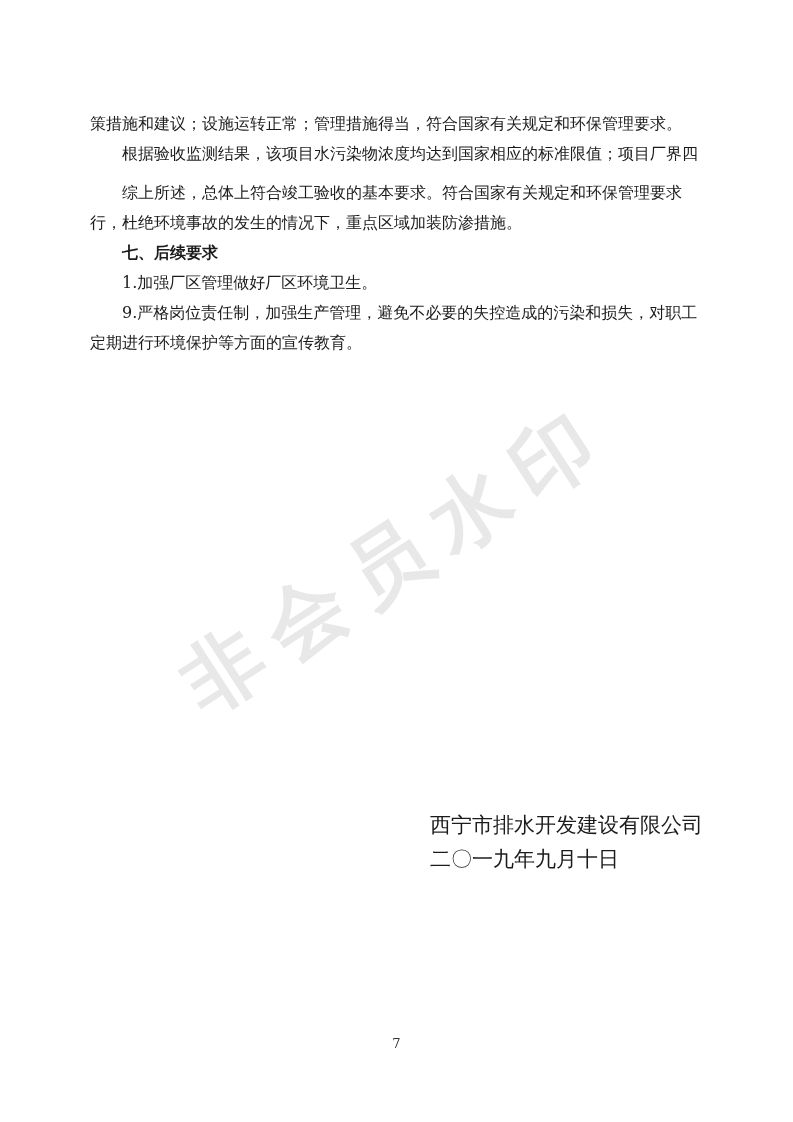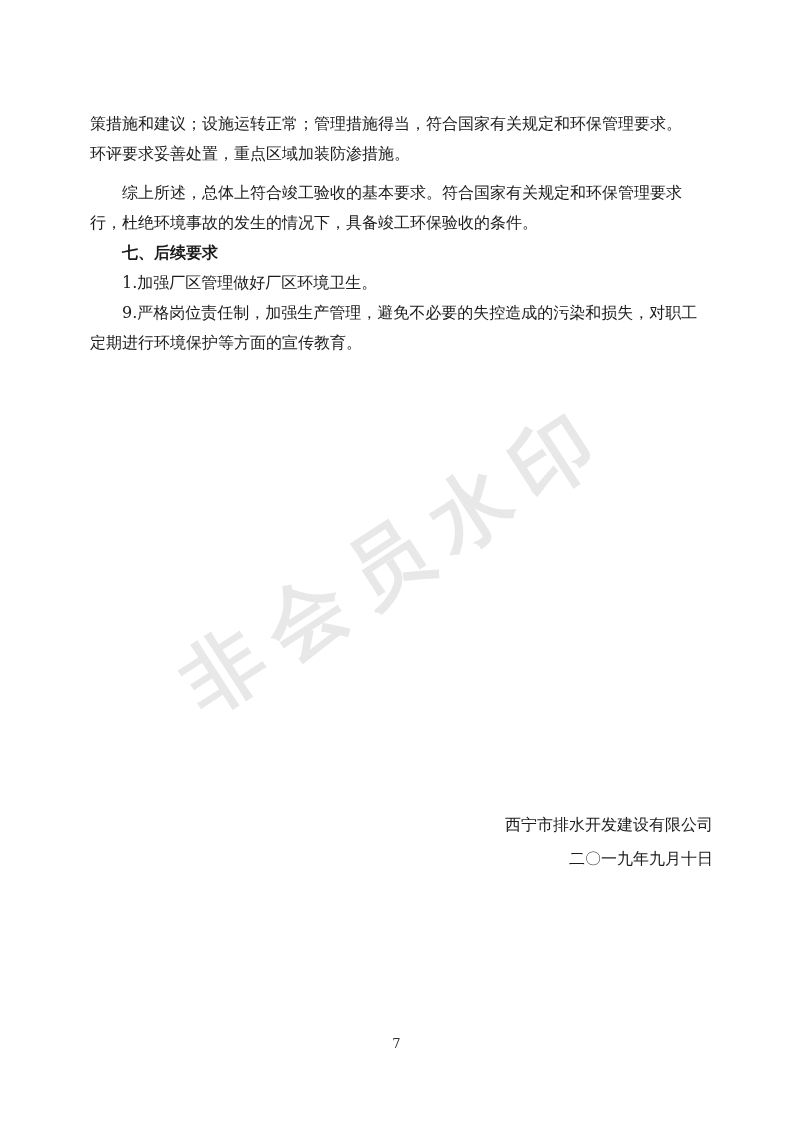--- a/index.html
+++ b/index.html
@@ -43,24 +43,24 @@
     text-align: justify;
     margin-top: 23px;
   }
   .line { min-height: 30px; }
   .indent { text-indent: 32px; }
   .gap { margin-top: 9px; }
   .bold { font-weight: bold; }
   .signature {
     position: absolute;
     top: 808px;
-    right: 80px;
+    right: 90px;
     z-index: 2;
-    text-align: right;
-    font-size: 16px;
+    text-align: left;
+    font-size: 21px;
     line-height: 34px;
   }
   .footer {
     position: absolute;
     top: 1036px;
     left: 0;
     right: 0;
     z-index: 2;
     text-align: center;
     font-size: 13px;
@@ -69,23 +69,23 @@
 </style>
 </head>
 <body>
 
 <div class="page">
 
   <div class="watermark">非会员水印</div>
 
   <div class="content">
     <div class="line">策措施和建议；设施运转正常；管理措施得当，符合国家有关规定和环保管理要求。</div>
-    <div class="line">环评要求妥善处置，重点区域加装防渗措施。</div>
+    <div class="line indent">根据验收监测结果，该项目水污染物浓度均达到国家相应的标准限值；项目厂界四</div>
     <div class="line indent gap">综上所述，总体上符合竣工验收的基本要求。符合国家有关规定和环保管理要求</div>
-    <div class="line">行，杜绝环境事故的发生的情况下，具备竣工环保验收的条件。</div>
+    <div class="line">行，杜绝环境事故的发生的情况下，重点区域加装防渗措施。</div>
     <div class="line indent bold">七、后续要求</div>
     <div class="line indent">1.加强厂区管理做好厂区环境卫生。</div>
     <div class="line indent">9.严格岗位责任制，加强生产管理，避免不必要的失控造成的污染和损失，对职工</div>
     <div class="line">定期进行环境保护等方面的宣传教育。</div>
   </div>
 
   <div class="signature">
     <div class="sig-company">西宁市排水开发建设有限公司</div>
     <div class="sig-date">二〇一九年九月十日</div>
   </div>

